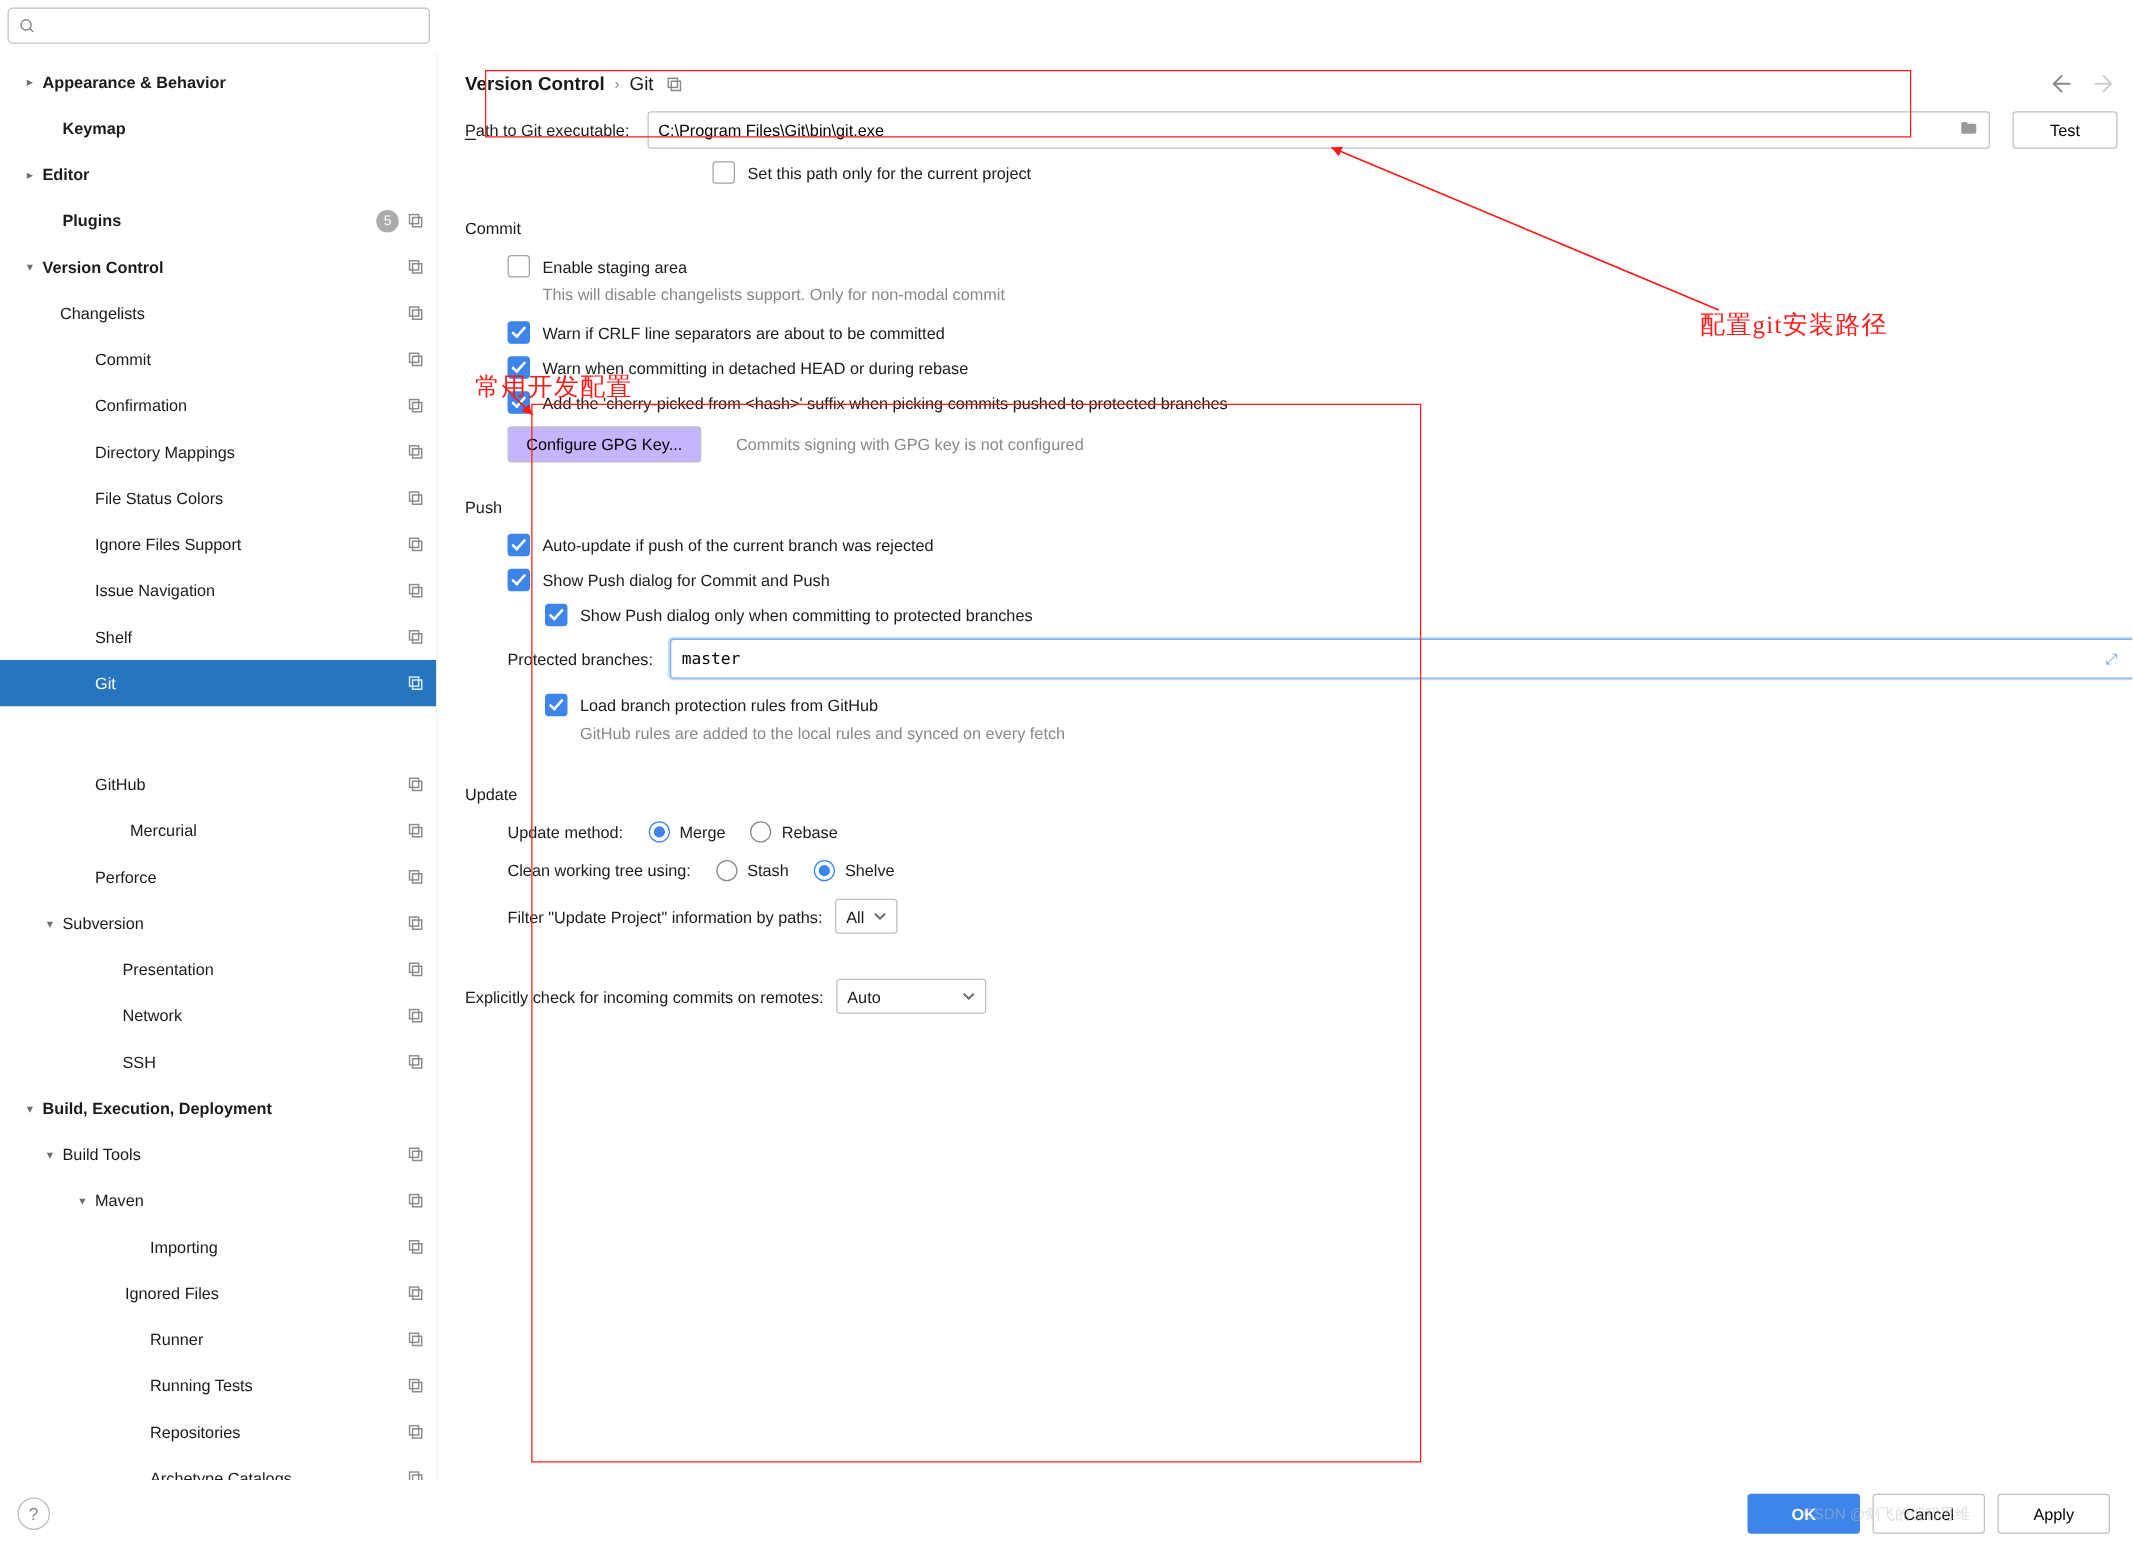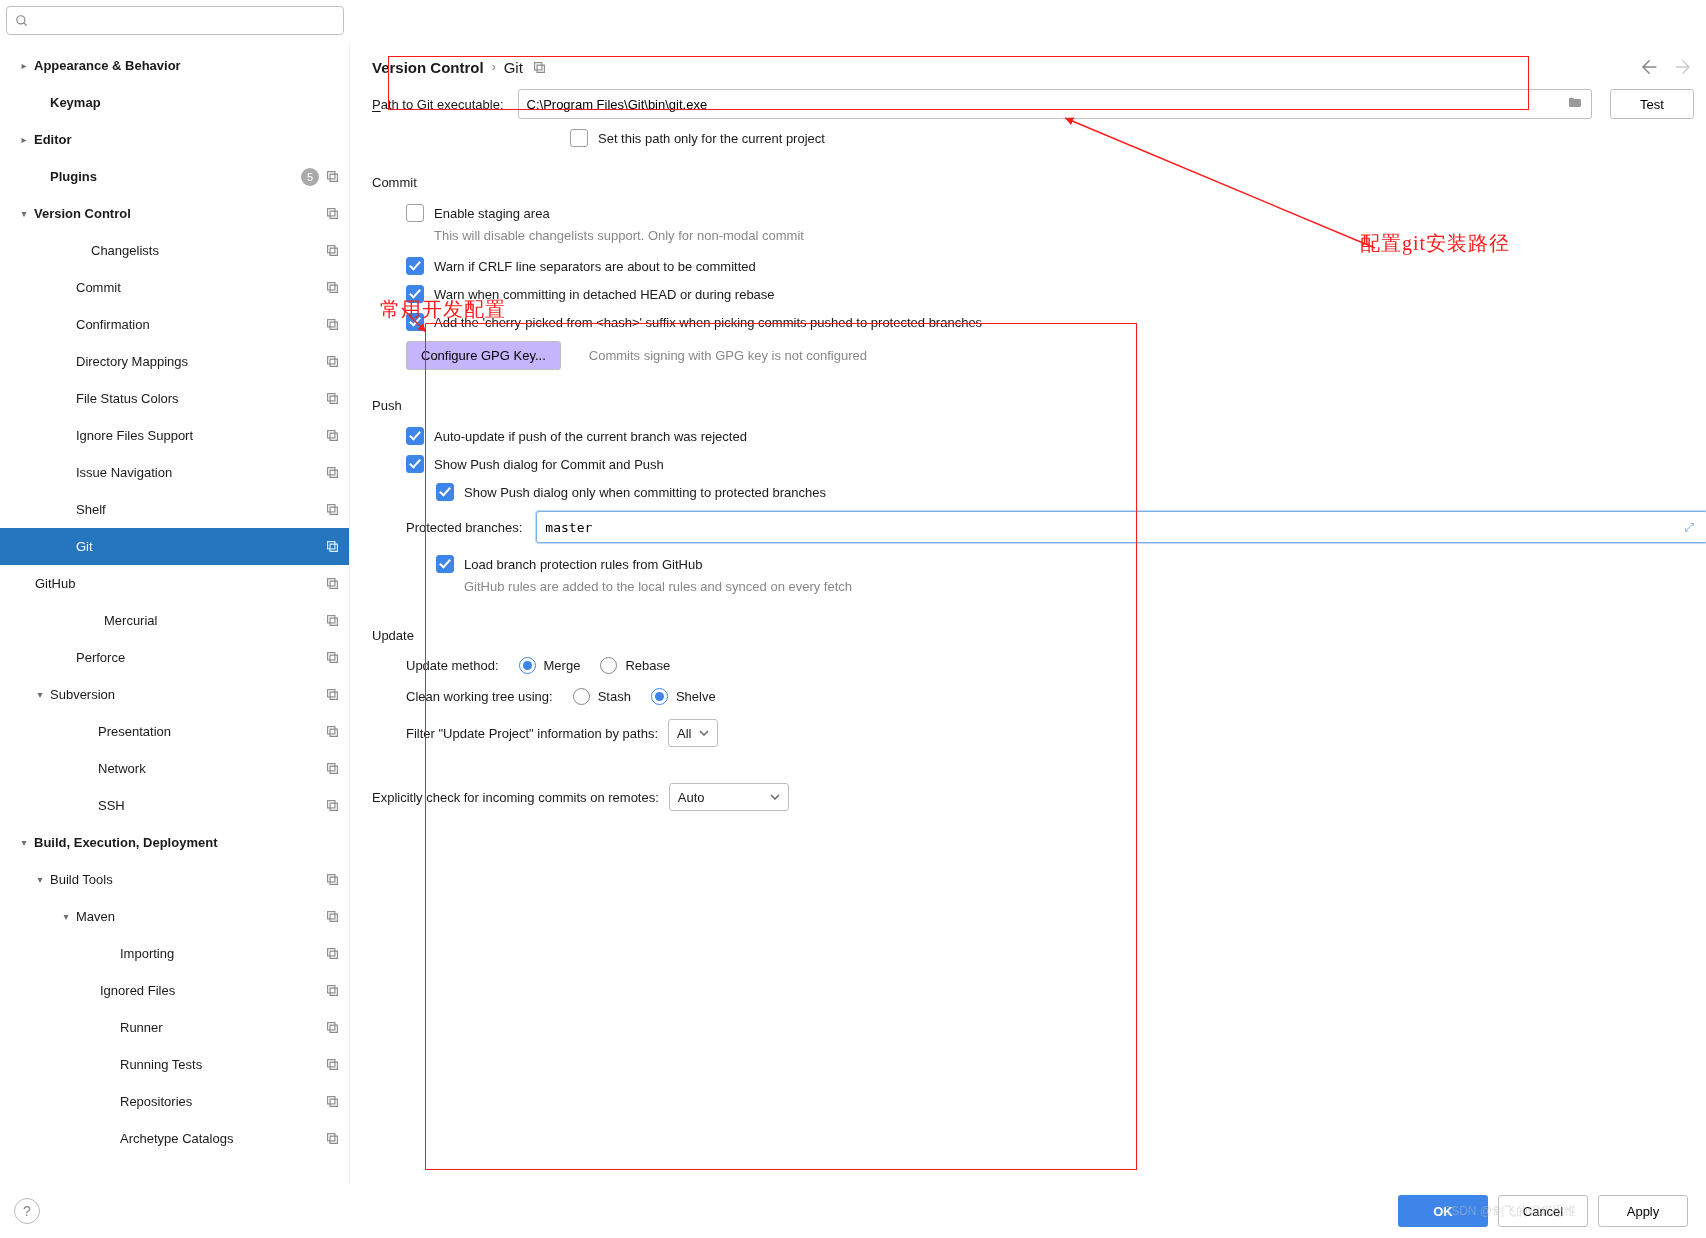--- a/index.html
+++ b/index.html
@@ -108,21 +108,21 @@
         <div class="tree-item" style="padding-left: 14px;">
           <span class="arrow">▾</span>
           <span class="tree-label bold">Version Control</span>
           <span class="popup-icon">
             <svg viewBox="0 0 16 16" fill="none" stroke="currentColor" stroke-width="1.4">
               <rect x="2" y="2" width="9" height="9"></rect>
               <path d="M5 5h9v9H5z"></path>
             </svg>
           </span>
         </div>
-        <div class="tree-item" style="padding-left: 91px;">
+        <div class="tree-item" style="padding-left: 48px;">
           <span class="tree-label">Changelists</span>
           <span class="popup-icon">
             <svg viewBox="0 0 16 16" fill="none" stroke="currentColor" stroke-width="1.4">
               <rect x="2" y="2" width="9" height="9"></rect>
               <path d="M5 5h9v9H5z"></path>
             </svg>
           </span>
         </div>
         <div class="tree-item" style="padding-left: 76px;">
           <span class="tree-label">Commit</span>
@@ -189,21 +189,21 @@
         </div>
         <div class="tree-item selected" style="padding-left: 76px;">
           <span class="tree-label">Git</span>
           <span class="popup-icon">
             <svg viewBox="0 0 16 16" fill="none" stroke="currentColor" stroke-width="1.4">
               <rect x="2" y="2" width="9" height="9"></rect>
               <path d="M5 5h9v9H5z"></path>
             </svg>
           </span>
         </div>
-        <div class="tree-item" style="padding-left: 35px;">
+        <div class="tree-item" style="padding-left: 76px; margin-top: 44px;">
           <span class="tree-label">GitHub</span>
           <span class="popup-icon">
             <svg viewBox="0 0 16 16" fill="none" stroke="currentColor" stroke-width="1.4">
               <rect x="2" y="2" width="9" height="9"></rect>
               <path d="M5 5h9v9H5z"></path>
             </svg>
           </span>
         </div>
         <div class="tree-item" style="padding-left: 76px; margin-left: 28px;">
           <span class="tree-label">Mercurial</span>
@@ -489,21 +489,21 @@
 
 <div class="red-box" style="left:388px; top:56px; width:1141px; height:54px;"></div>
 <svg class="anno-line" style="left:1055px; top:108px; width:340px; height:150px;">
     <defs>
       <marker id="ah1" markerWidth="8" markerHeight="8" refX="6" refY="3" orient="auto">
         <path d="M0,0 L6,3 L0,6 z" fill="#ff1a1a"></path>
       </marker>
     </defs>
     <line x1="320" y1="140" x2="10" y2="10" stroke="#ff1a1a" stroke-width="1.4" marker-end="url(#ah1)"></line>
   </svg>
-<div class="anno-text" style="left:1360px; top:230px;">配置git安装路径</div>
+<div class="anno-text" style="left:1360px; top:246px;">配置git安装路径</div>
 
 <div class="red-box" style="left:425px; top:323px; width:712px; height:847px;"></div>
 <svg class="anno-line" style="left:398px; top:304px; width:40px; height:40px;">
     <defs>
       <marker id="ah2" markerWidth="8" markerHeight="8" refX="6" refY="3" orient="auto">
         <path d="M0,0 L6,3 L0,6 z" fill="#ff1a1a"></path>
       </marker>
     </defs>
     <line x1="4" y1="4" x2="28" y2="28" stroke="#ff1a1a" stroke-width="1.4" marker-end="url(#ah2)"></line>
   </svg>

